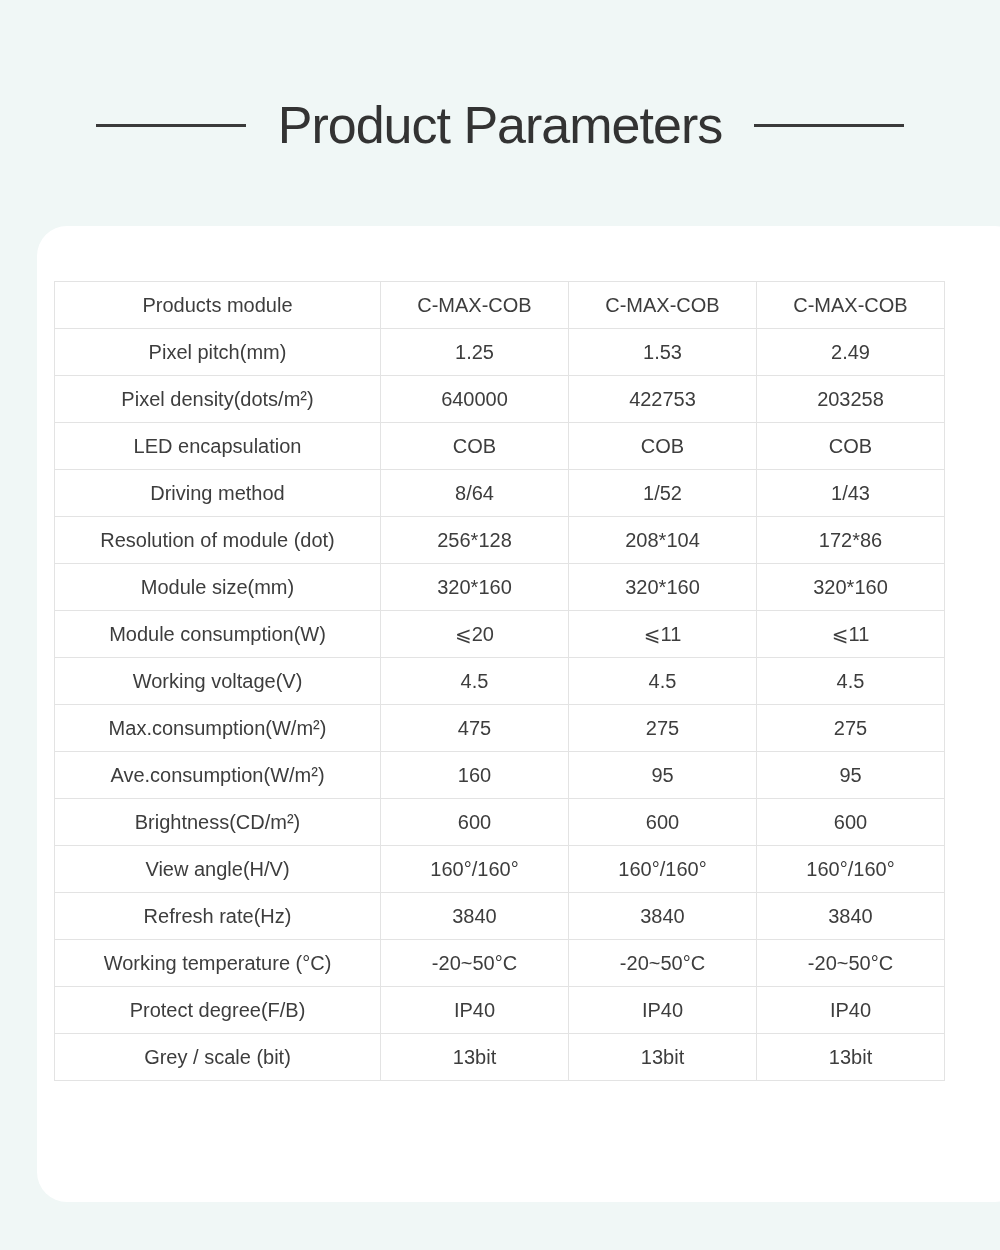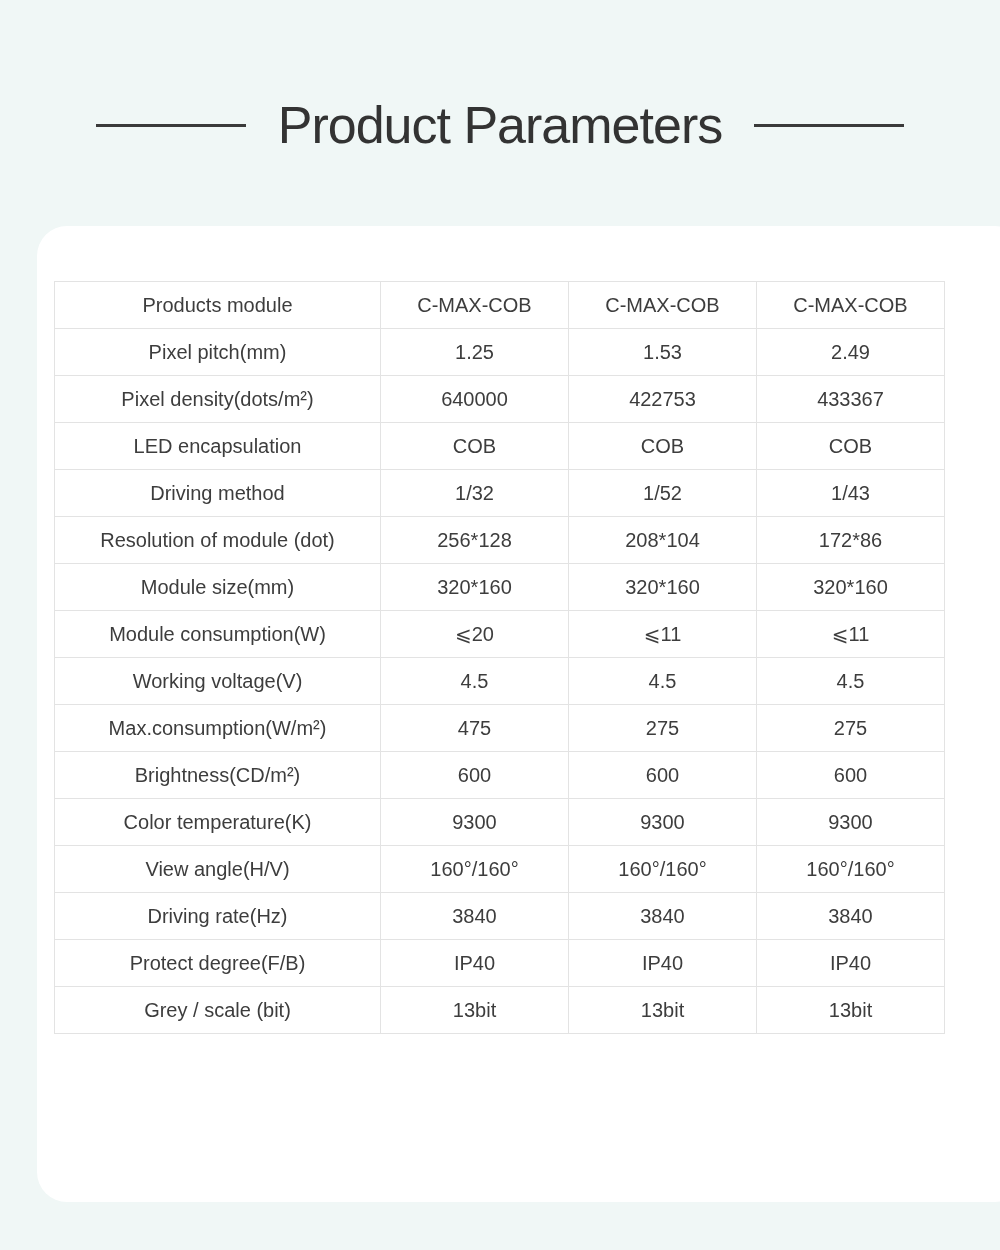--- a/index.html
+++ b/index.html
@@ -93,31 +93,31 @@
         <tr>
     <td class="label-cell">Pixel pitch(mm)</td>
     <td>1.25</td>
     <td>1.53</td>
     <td>2.49</td>
   </tr>
         <tr>
     <td class="label-cell">Pixel density(dots/m²)</td>
     <td>640000</td>
     <td>422753</td>
-    <td>433367</td>
+    <td>203258</td>
   </tr>
         <tr>
     <td class="label-cell">LED encapsulation</td>
     <td>COB</td>
     <td>COB</td>
     <td>COB</td>
   </tr>
         <tr>
     <td class="label-cell">Driving method</td>
-    <td>1/32</td>
+    <td>8/64</td>
     <td>1/52</td>
     <td>1/43</td>
   </tr>
         <tr>
     <td class="label-cell">Resolution of module (dot)</td>
     <td>256*128</td>
     <td>208*104</td>
     <td>172*86</td>
   </tr>
         <tr>
@@ -138,42 +138,48 @@
     <td>4.5</td>
     <td>4.5</td>
   </tr>
         <tr>
     <td class="label-cell">Max.consumption(W/m²)</td>
     <td>475</td>
     <td>275</td>
     <td>275</td>
   </tr>
         <tr>
+    <td class="label-cell">Ave.consumption(W/m²)</td>
+    <td>160</td>
+    <td>95</td>
+    <td>95</td>
+  </tr>
+        <tr>
     <td class="label-cell">Brightness(CD/m²)</td>
     <td>600</td>
     <td>600</td>
     <td>600</td>
-  </tr>
-        <tr>
-    <td class="label-cell">Color temperature(K)</td>
-    <td>9300</td>
-    <td>9300</td>
-    <td>9300</td>
   </tr>
         <tr>
     <td class="label-cell">View angle(H/V)</td>
     <td>160°/160°</td>
     <td>160°/160°</td>
     <td>160°/160°</td>
   </tr>
         <tr>
-    <td class="label-cell">Driving rate(Hz)</td>
+    <td class="label-cell">Refresh rate(Hz)</td>
     <td>3840</td>
     <td>3840</td>
     <td>3840</td>
+  </tr>
+        <tr>
+    <td class="label-cell">Working temperature (°C)</td>
+    <td>-20~50°C</td>
+    <td>-20~50°C</td>
+    <td>-20~50°C</td>
   </tr>
         <tr>
     <td class="label-cell">Protect degree(F/B)</td>
     <td>IP40</td>
     <td>IP40</td>
     <td>IP40</td>
   </tr>
         <tr>
     <td class="label-cell">Grey / scale (bit)</td>
     <td>13bit</td>

